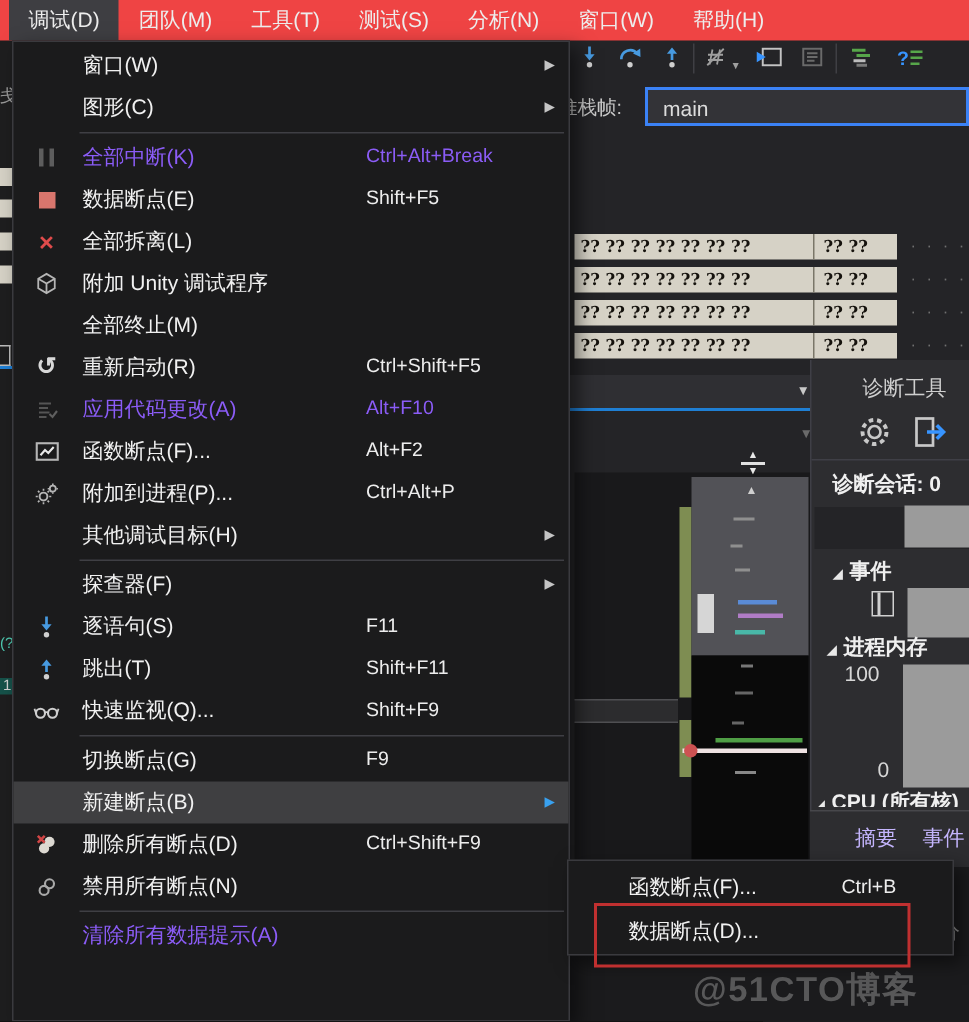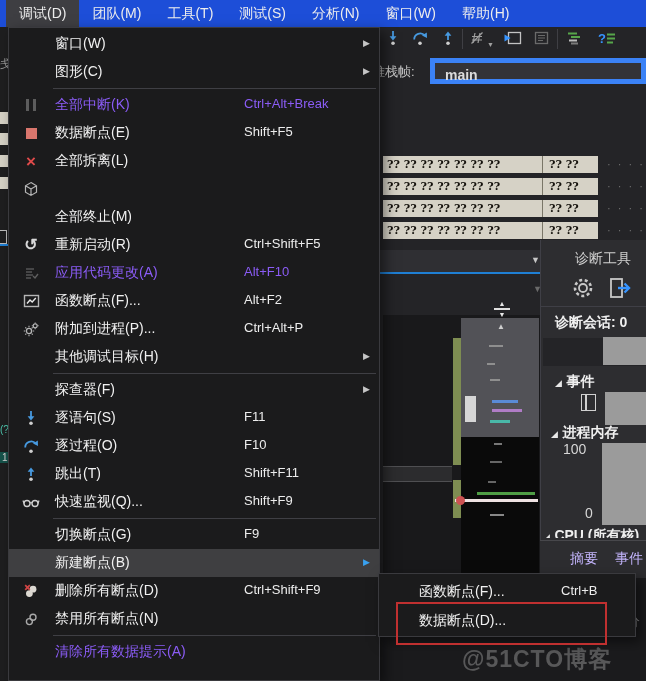--- a/index.html
+++ b/index.html
@@ -1,20 +1,20 @@
 <!DOCTYPE html>
 <html><head>
 <meta charset="utf-8">
 <style>
   html,body{margin:0;padding:0;background:#0e0e0e;}
   #screen{position:relative;width:646px;height:681px;background:#1e1e1f;overflow:hidden;
           font-family:"Liberation Sans",sans-serif;color:#ddd;-webkit-font-smoothing:antialiased;}
   .abs{position:absolute;}
   
-  .menubar{left:0;top:0;width:646px;height:27px;background:#1d4ed8;display:flex;align-items:stretch;
+  .menubar{left:0;top:0;width:646px;height:27px;background:#ef4444;display:flex;align-items:stretch;
            padding-left:6px;z-index:45;box-sizing:border-box;}
   .mb-item{padding:0 13px;line-height:27px;font-size:14px;color:#ededed;white-space:nowrap;}
   .mb-item.active{background:#3e3e42;}
   
   .menu{left:8px;top:27px;width:372px;height:654px;background:#1b1b1c;border:1px solid #3a3a3e;
         box-shadow:5px 5px 12px rgba(0,0,0,.5);z-index:50;padding-top:2px;box-sizing:border-box;}
   .mrow{position:relative;height:28px;}
   .mrow.hl{background:#3f3f41;}
   .mic{position:absolute;left:11px;top:4px;width:22px;height:20px;display:flex;align-items:center;justify-content:center;}
   .mlbl{position:absolute;left:46px;top:5px;font-size:14px;color:#f1f1f1;white-space:nowrap;}
@@ -32,21 +32,21 @@
   
   .submenu{left:378px;top:573px;width:258px;height:64px;background:#1b1b1c;border:1px solid #3a3a3e;
            box-shadow:5px 5px 12px rgba(0,0,0,.5);z-index:55;padding-top:3px;box-sizing:border-box;}
   .srow{position:relative;height:29px;}
   .slbl{position:absolute;left:40px;top:6px;font-size:14px;color:#f1f1f1;white-space:nowrap;}
   .ssc{position:absolute;left:182px;top:6px;font-size:13px;color:#ededed;}
   .red-rect{left:396px;top:602px;width:207px;height:39px;border:2px solid #c03030;z-index:60;pointer-events:none;}
   
   .rbase{left:380px;top:27px;width:266px;height:573px;background:#242427;}
   .vsep{width:1px;height:20px;background:#3f3f44;}
-  .combo{left:430px;top:58px;width:216px;height:26px;background:#333337;border:5px solid #3b82f6;box-sizing:border-box;font-weight:bold;}
+  .combo{left:430px;top:58px;width:216px;height:26px;background:#333337;border:2px solid #3b82f6;box-sizing:border-box;}
   .memrow{left:383px;width:263px;height:17px;}
   .membeige{position:absolute;left:0;top:0;width:215px;height:17px;background:#d6d2c6;color:#15120d;
             font-family:"DejaVu Serif",serif;font-weight:bold;font-size:11px;line-height:17px;}
   .hexa{position:absolute;left:4px;white-space:nowrap;}
   .hexb{position:absolute;left:159px;border-left:1px solid #7a7668;padding-left:6px;white-space:nowrap;}
   .memdots{position:absolute;left:224px;top:2px;color:#707070;font-size:11px;letter-spacing:2px;white-space:nowrap;}
   
   .diag{left:540px;top:240px;width:106px;height:340px;background:#2d2d30;border-left:1px solid #3f3f46;box-sizing:border-box;}
   .sect{font-size:14px;font-weight:bold;color:#efefef;white-space:nowrap;}
   .tri{font-size:9px;color:#e8e8e8;}
@@ -294,20 +294,21 @@
     <div class="mrow">
       <span class="mic i-x">×</span>
       <span class="mlbl">全部拆离(L)</span>
     </div>
     <div class="mrow">
       <span class="mic">
         <svg width="16" height="16" viewBox="0 0 16 16">
             <path d="M8 1.6l5.5 3.2v6.4L8 14.4l-5.5-3.2V4.8z M8 8l5.5-3.2M8 8L2.5 4.8M8 8v6.4" fill="none" stroke="#b5b5b5" stroke-width="1.2"></path>
           </svg>
       </span>
+      <span class="mlbl">附加 Unity 调试程序</span>
     </div>
     <div class="mrow">
       <span class="mlbl">全部终止(M)</span>
     </div>
     <div class="mrow">
       <span class="mic i-restart">↺</span>
       <span class="mlbl">重新启动(R)</span>
       <span class="msc">Ctrl+Shift+F5</span>
     </div>
     <div class="mrow dis">
@@ -359,31 +360,20 @@
             <path d="M4.6 6.2h6.8L8 10.4z" fill="#479ae0"></path>
             <circle cx="8" cy="13.2" r="1.8" fill="#cfcfcf"></circle>
           </svg>
       </span>
       <span class="mlbl">逐语句(S)</span>
       <span class="msc">F11</span>
     </div>
     <div class="mrow">
       <span class="mic">
         <svg width="16" height="16" viewBox="0 0 16 16">
-            <path d="M2.2 9.5A6 6 0 0 1 12.8 5.6" stroke="#479ae0" stroke-width="1.8" fill="none"></path>
-            <path d="M14.8 2.4l.2 5.6-5-2.4z" fill="#479ae0"></path>
-            <circle cx="8" cy="13.2" r="1.8" fill="#cfcfcf"></circle>
-          </svg>
-      </span>
-      <span class="mlbl">逐过程(O)</span>
-      <span class="msc">F10</span>
-    </div>
-    <div class="mrow">
-      <span class="mic">
-        <svg width="16" height="16" viewBox="0 0 16 16">
             <path d="M8 10V5" stroke="#479ae0" stroke-width="1.8" fill="none"></path>
             <path d="M4.6 5.8h6.8L8 1.6z" fill="#479ae0"></path>
             <circle cx="8" cy="13.2" r="1.8" fill="#cfcfcf"></circle>
           </svg>
       </span>
       <span class="mlbl">跳出(T)</span>
       <span class="msc">Shift+F11</span>
     </div>
     <div class="mrow">
       <span class="mic">

